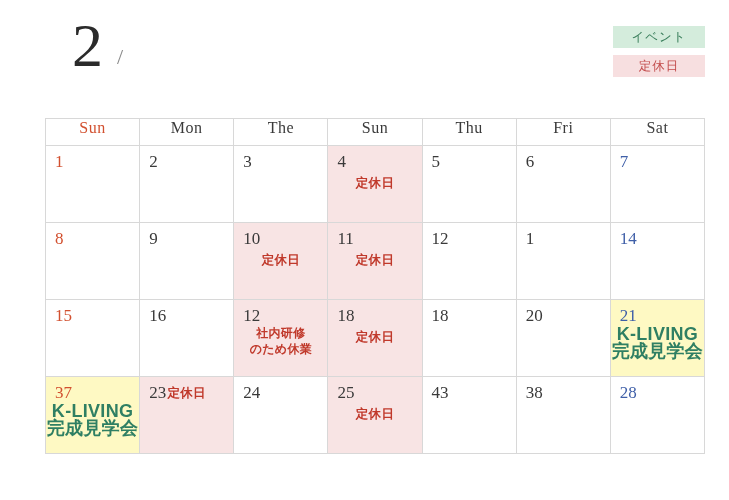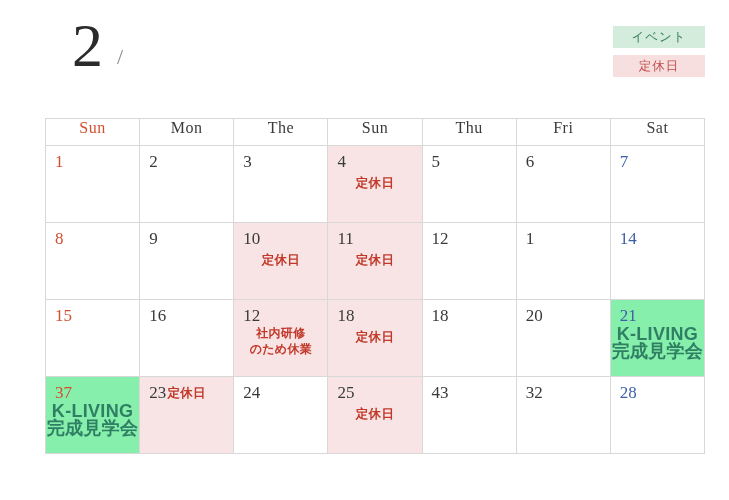--- a/index.html
+++ b/index.html
@@ -119,21 +119,21 @@
   .daynum {
     font-family: "Liberation Serif", serif;
     font-size: 17px;
     line-height: 19px;
     color: #3a3a3a;
     padding: 6px 0 0 9px;
   }
   .daynum.sun { color: #d2502f; }
   .daynum.sat { color: #3f5fa8; }
   .cell-closed { background: #f8e4e4; }
-  .cell-event  { background: #86efac; }
+  .cell-event  { background: #fef9c3; }
 
   .note {
     font-family: "Liberation Sans", sans-serif;
     text-align: center;
     letter-spacing: 0.3px;
   }
   .note-closed {
     color: #c0392b;
     font-size: 12.5px;
     line-height: 16px;
@@ -343,21 +343,21 @@
             <div class="note note-closed">定休日</div>
           </div>
         </td>
         <td>
           <div class="cell-inner">
             <div class="daynum">43</div>
           </div>
         </td>
         <td>
           <div class="cell-inner">
-            <div class="daynum">32</div>
+            <div class="daynum">38</div>
           </div>
         </td>
         <td>
           <div class="cell-inner">
             <div class="daynum sat">28</div>
           </div>
         </td>
       </tr>
     </tbody>
 </table>

